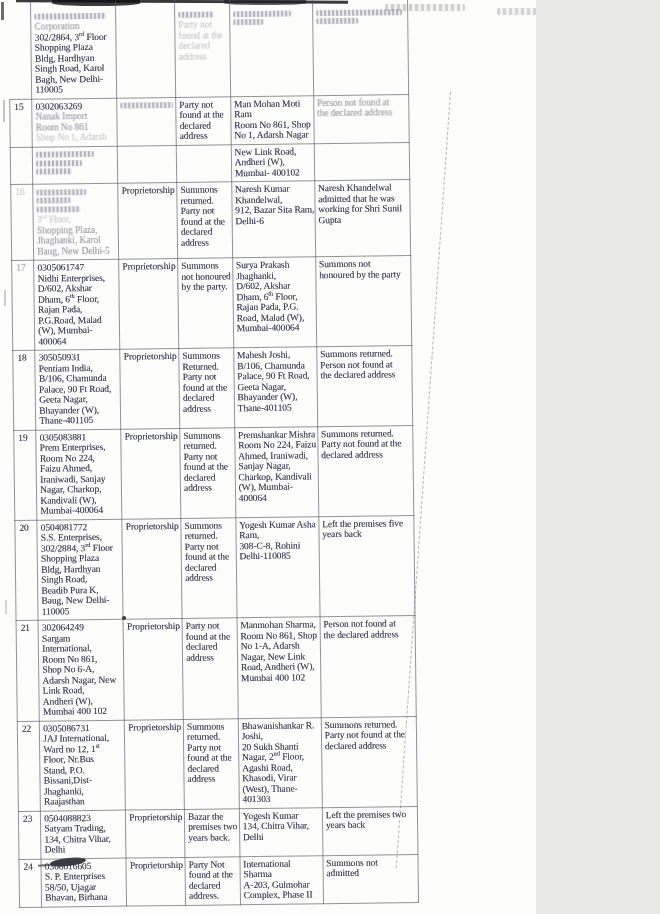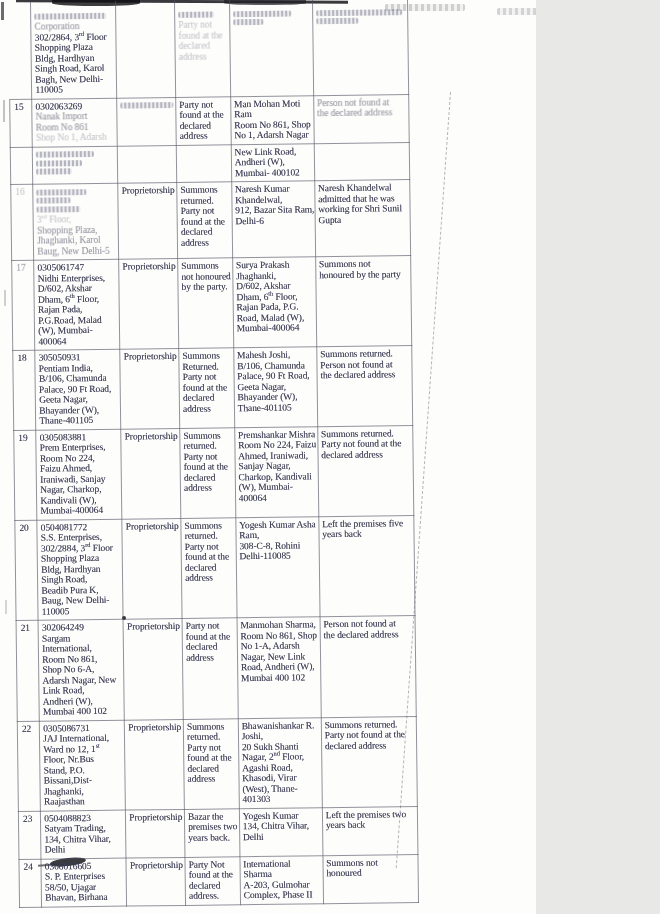--- a/index.html
+++ b/index.html
@@ -465,20 +465,20 @@
               <div class="ln">address.</div>
             </td>
             <td class="col-person">
               <div class="ln">International</div>
               <div class="ln">Sharma</div>
               <div class="ln">A-203, Gulmohar</div>
               <div class="ln">Complex, Phase II</div>
             </td>
             <td class="col-remarks">
               <div class="ln">Summons not</div>
-              <div class="ln">honoured</div>
+              <div class="ln">admitted</div>
             </td>
           </tr>
         </tbody>
     </table>
   </div>
 
 </div>
 
 </body></html>

